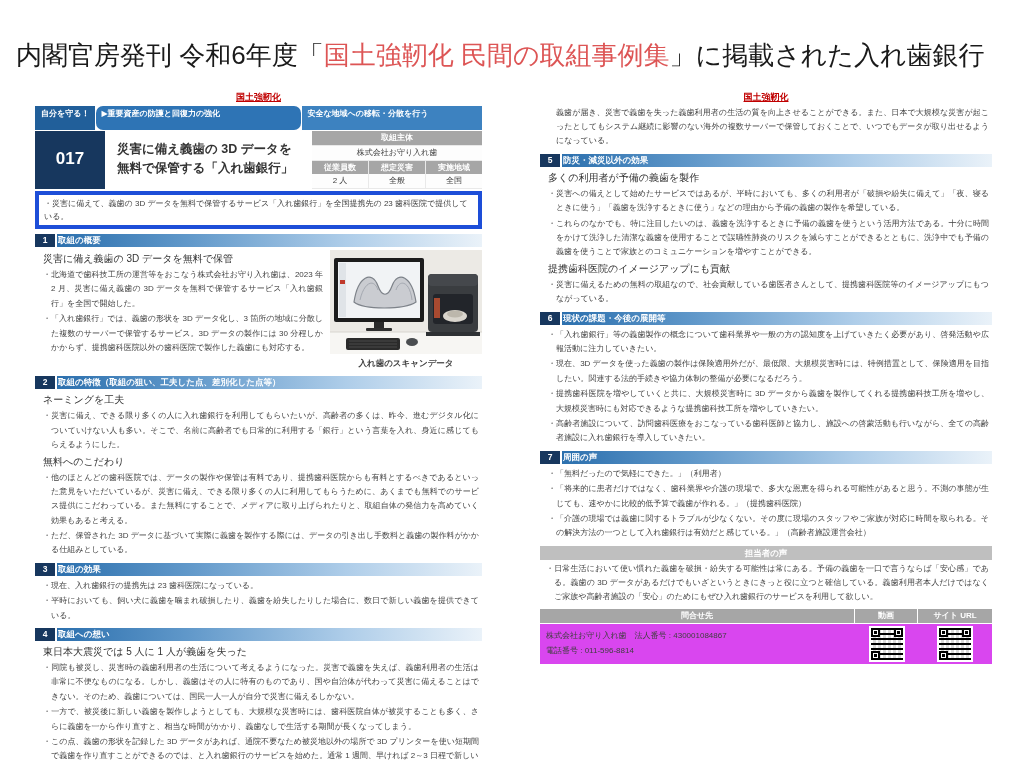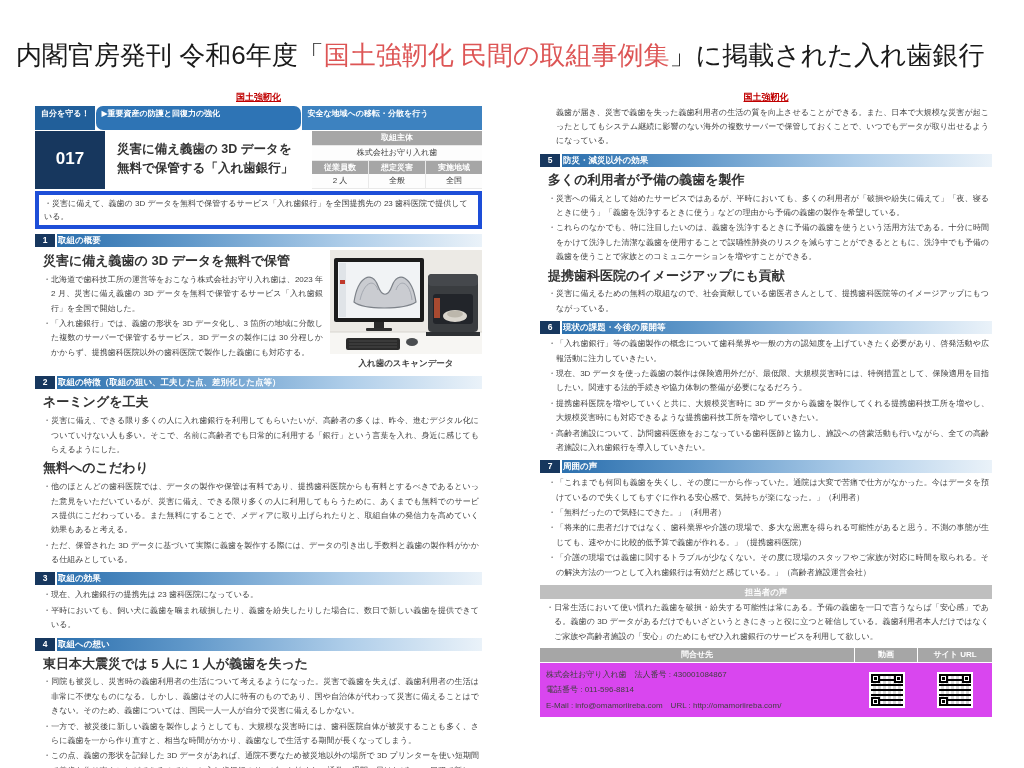--- a/index.html
+++ b/index.html
@@ -39,21 +39,21 @@
   .lead { border:4px solid #1d4ed8; margin-top:2px; padding:2px 5px; line-height:1.65; }
 
   
   .sec-bar { display:flex; margin:5px 0 3px; height:13px; }
   .sec-num { width:20px; background:#17375e; color:#fff; text-align:center;
     font-weight:bold; font-size:8.5px; line-height:13px; }
   .sec-title { flex:1; margin-left:2px; padding-left:1px; color:#fff; font-weight:bold;
     font-size:8.5px; line-height:13px;
     background:linear-gradient(90deg,#2c70ae 0%,#5f97c9 30%,#aecde9 68%,#eaf2f9 100%); }
 
-  .subhead { font-weight:bold; color:#333; margin:1px 2px 1px 8px; font-size:13px; line-height:1.6; }
+  .subhead { font-weight:normal; color:#333; margin:1px 2px 1px 8px; font-size:10px; line-height:1.6; }
   .bullet { margin:0 3px 1px 8px; padding-left:8px; text-indent:-8px; text-align:justify; }
   .cont   { margin:0 3px 1px 16px; text-align:justify; }
 
   
   .sec1-flex { display:flex; }
   .sec1-text { flex:1; }
   .photo-box { width:156px; padding-left:4px; }
   .photo-canvas { width:152px; height:104px; display:block; }
   .caption { font-weight:bold; text-align:center; font-size:8.5px; margin-top:2px; }
 
@@ -206,39 +206,37 @@
   </div>
   <p class="bullet">・「入れ歯銀行」等の義歯製作の概念について歯科業界や一般の方の認知度を上げていきたく必要があり、啓発活動や広報活動に注力していきたい。</p>
   <p class="bullet">・現在、3D データを使った義歯の製作は保険適用外だが、最低限、大規模災害時には、特例措置として、保険適用を目指したい。関連する法的手続きや協力体制の整備が必要になるだろう。</p>
   <p class="bullet">・提携歯科医院を増やしていくと共に、大規模災害時に 3D データから義歯を製作してくれる提携歯科技工所を増やし、大規模災害時にも対応できるような提携歯科技工所を増やしていきたい。</p>
   <p class="bullet">・高齢者施設について、訪問歯科医療をおこなっている歯科医師と協力し、施設への啓蒙活動も行いながら、全ての高齢者施設に入れ歯銀行を導入していきたい。</p>
 
   <div class="sec-bar">
     <div class="sec-num">7</div>
     <div class="sec-title">周囲の声</div>
   </div>
-  <p class="bullet">・「これまでも何回も義歯を失くし、その度に一から作っていた。通院は大変で苦痛で仕方がなかった。今はデータを預けているので失くしてもすぐに作れる安心感で、気持ちが楽になった。」（利用者）</p>
   <p class="bullet">・「無料だったので気軽にできた。」（利用者）</p>
   <p class="bullet">・「将来的に患者だけではなく、歯科業界や介護の現場で、多大な恩恵を得られる可能性があると思う。不測の事態が生じても、速やかに比較的低予算で義歯が作れる。」（提携歯科医院）</p>
   <p class="bullet">・「介護の現場では義歯に関するトラブルが少なくない。その度に現場のスタッフやご家族が対応に時間を取られる。その解決方法の一つとして入れ歯銀行は有効だと感じている。」（高齢者施設運営会社）</p>
 
   <div class="staff-bar">担当者の声</div>
   <p class="staff-text">・日常生活において使い慣れた義歯を破損・紛失する可能性は常にある。予備の義歯を一口で言うならば「安心感」である。義歯の 3D データがあるだけでもいざというときにきっと役に立つと確信している。義歯利用者本人だけではなくご家族や高齢者施設の「安心」のためにもぜひ入れ歯銀行のサービスを利用して欲しい。</p>
 
   <div class="contact">
     <div class="contact-head">
       <div class="ch-main">問合せ先</div>
       <div class="ch-video">動画</div>
       <div class="ch-site">サイト URL</div>
     </div>
     <div class="contact-body">
       <div class="contact-lines">
         <div>株式会社お守り入れ歯　法人番号 : 430001084867</div>
         <div>電話番号 : 011-596-8814</div>
-        <div>E-Mail : info@omamoriireba.com　URL : http://omamoriireba.com/</div>
       </div>
       <div class="qr-cell">
         <div class="qr">
           <span class="f tl"></span>
             <span class="f tr"></span>
             <span class="f bl"></span>
         </div>
       </div>
       <div class="qr-cell site">
         <div class="qr">

